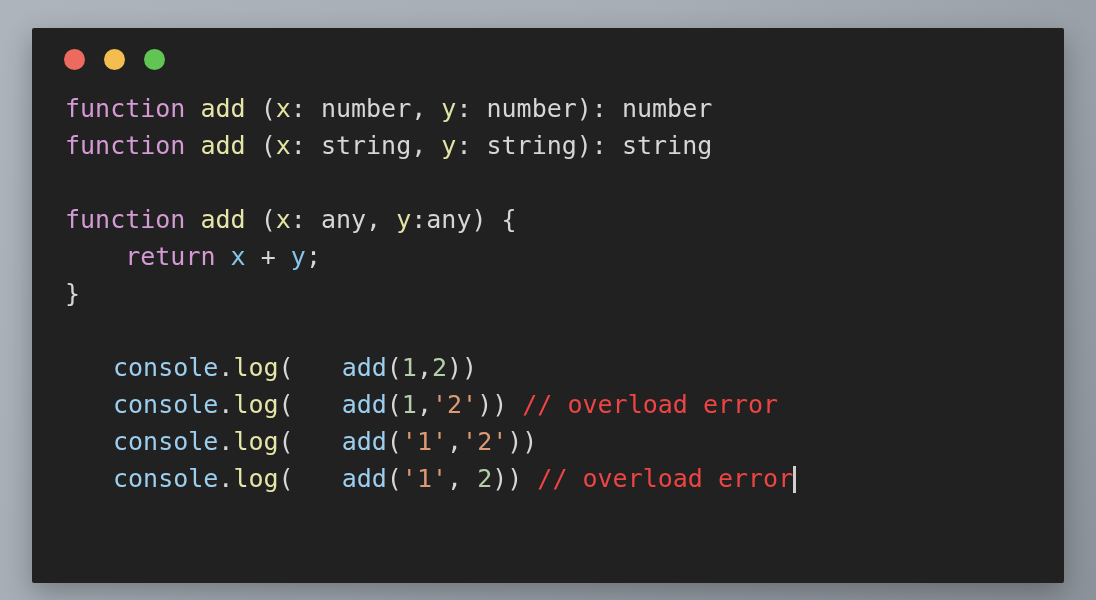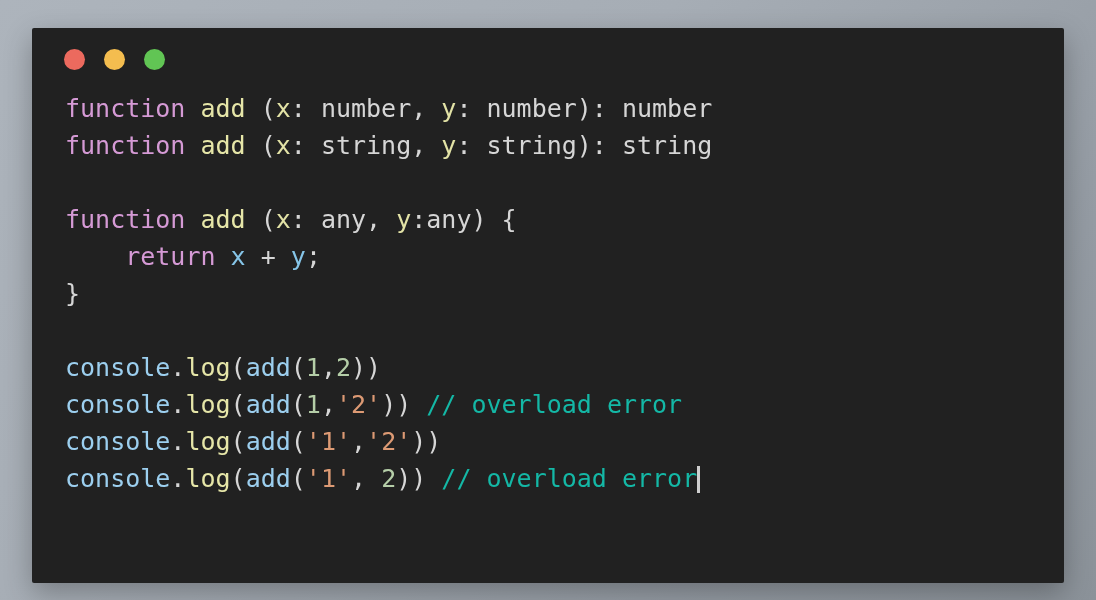--- a/index.html
+++ b/index.html
@@ -74,22 +74,22 @@
   .line.blank { }
 
   
   .t-kw      { color: #d59ad5; }
   .t-fn      { color: #e6e6a8; }
   .t-plain   { color: #d6d6d6; }
   .t-param   { color: #e3e3a6; }
   .t-var     { color: #86c5e8; }
   .t-num     { color: #b5cea8; }
   .t-str     { color: #dd9a74; }
-  .t-comment { color: #14b8a6; margin-top: 8px; }
-  .t-obj     { color: #9ccfef; }
+  .t-comment { color: #ef4444; margin-top: 8px; }
+  .t-obj     { color: #9ccfef; margin-left: 48px; }
   .t-method  { color: #e6e6a8; }
 
   .caret {
     display: inline-block;
     width: 3px;
     height: 27px;
     background: #cfcfcf;
     vertical-align: -6px;
     margin-left: 0px;
   }

